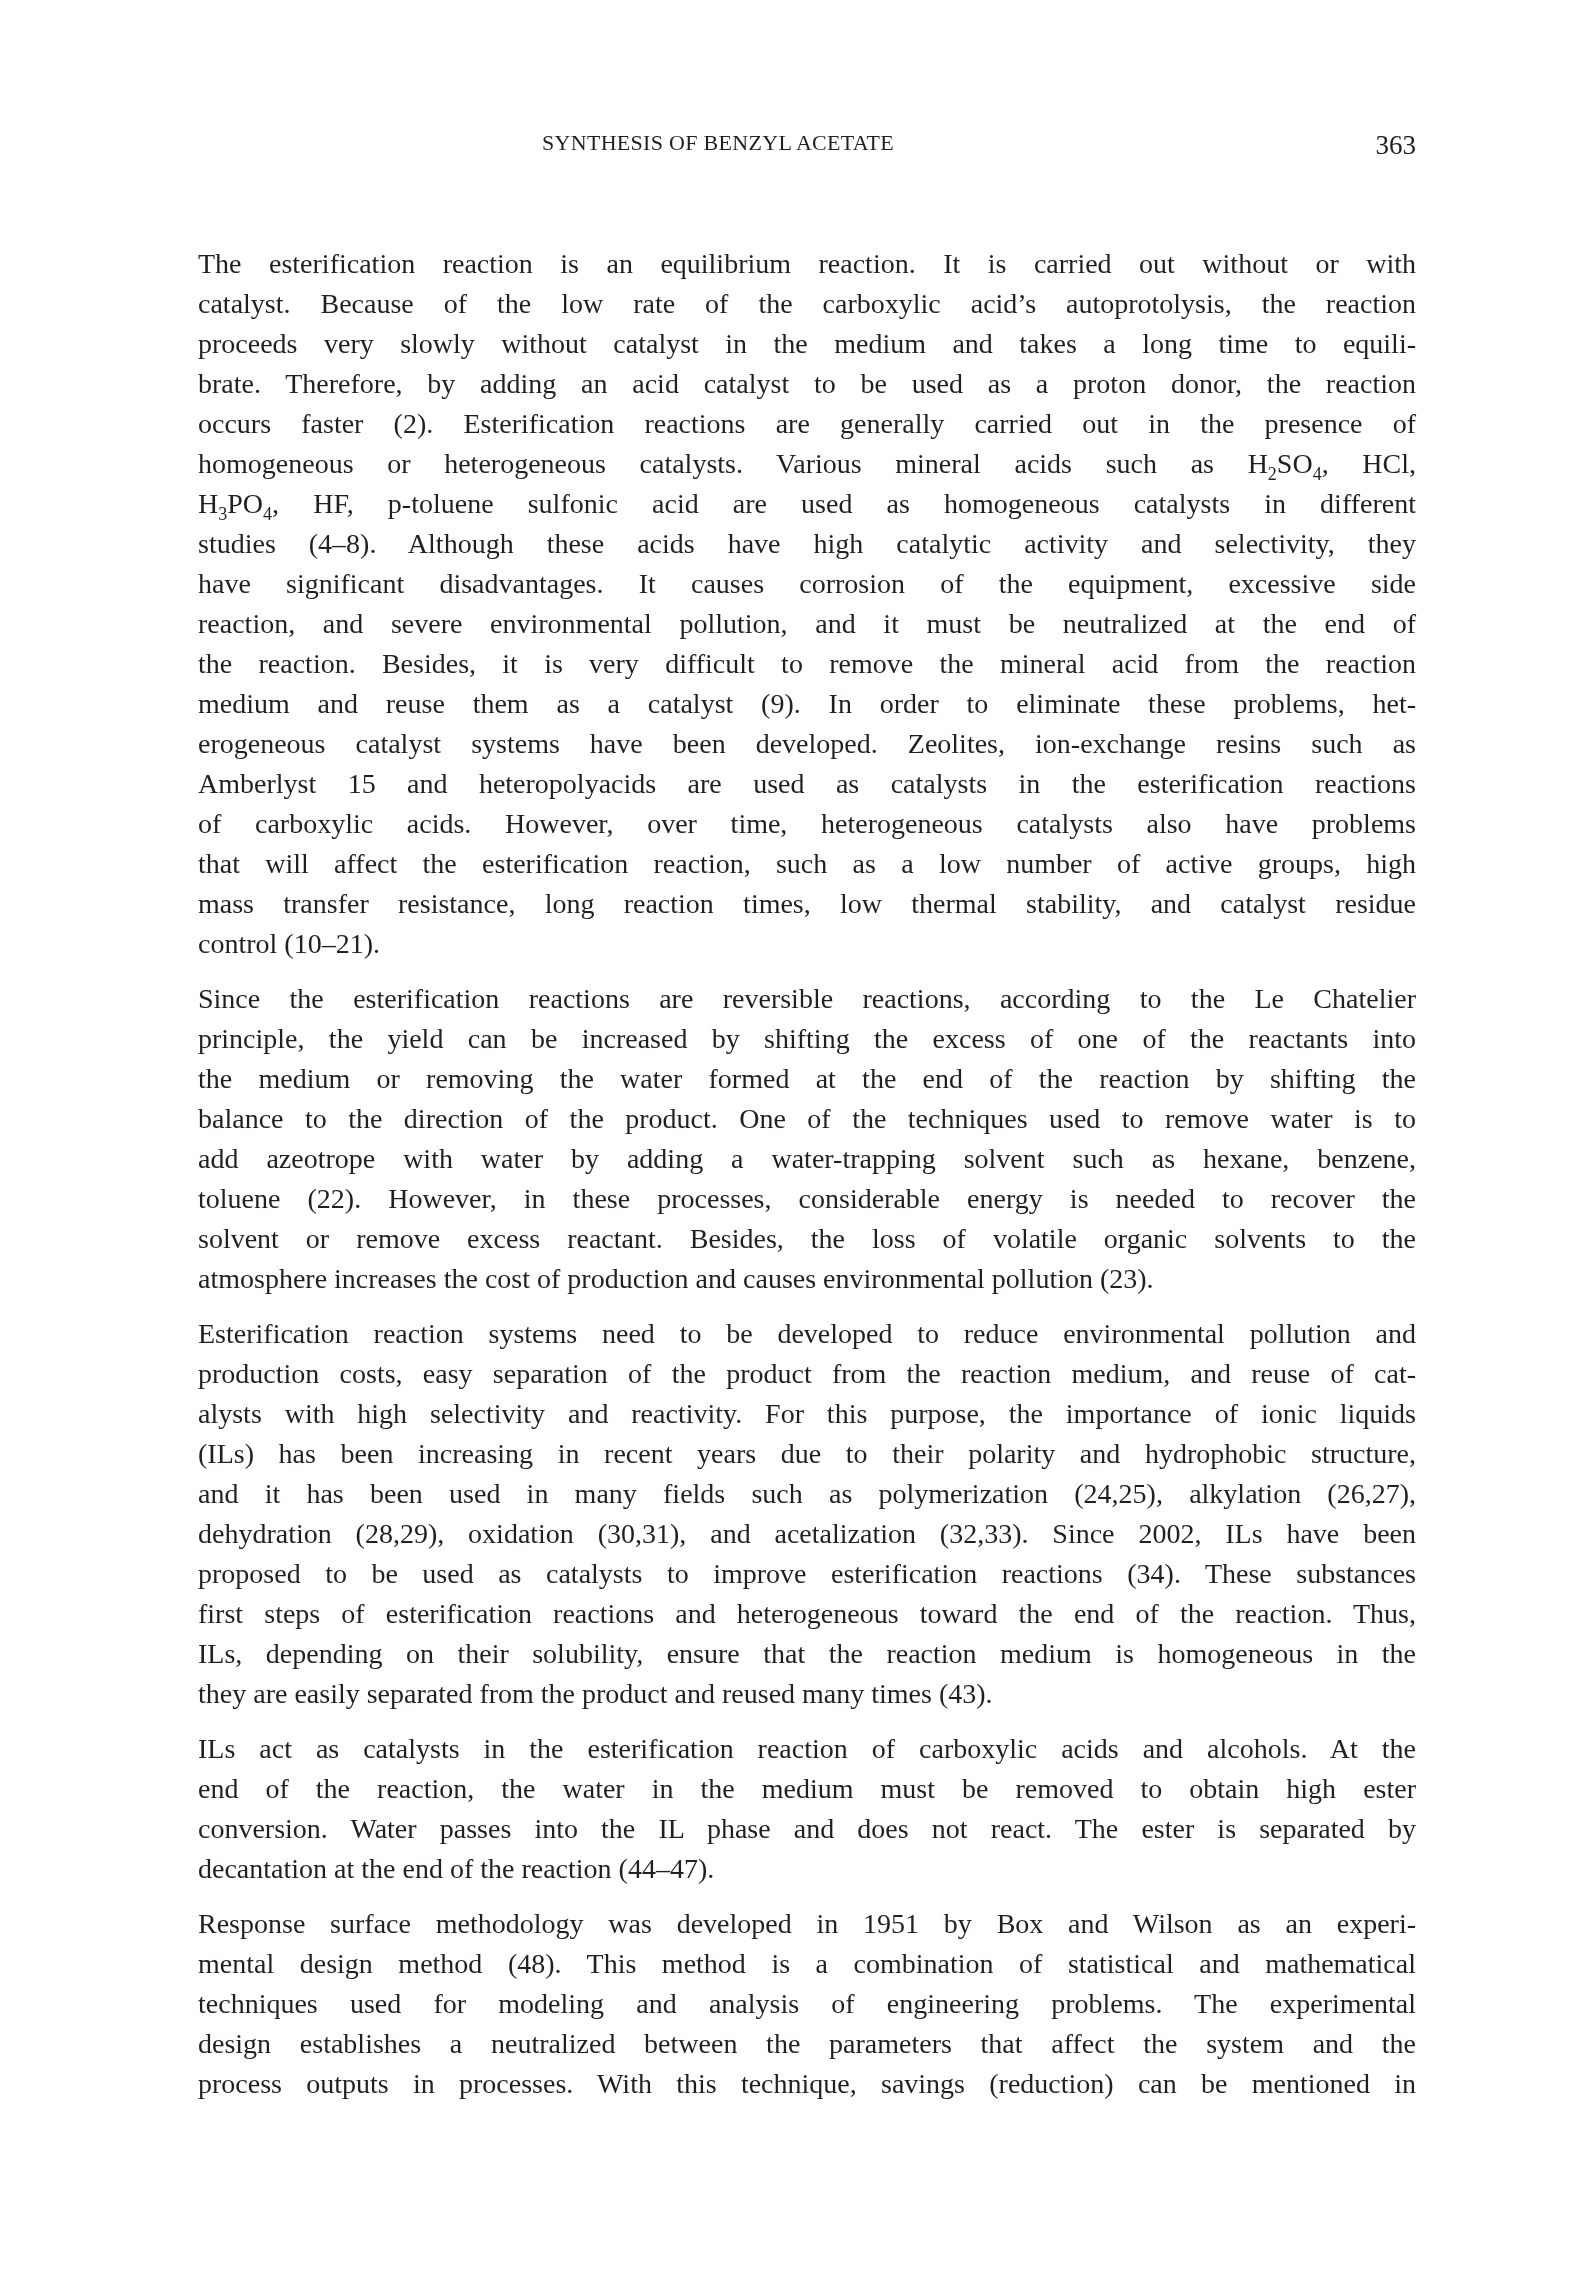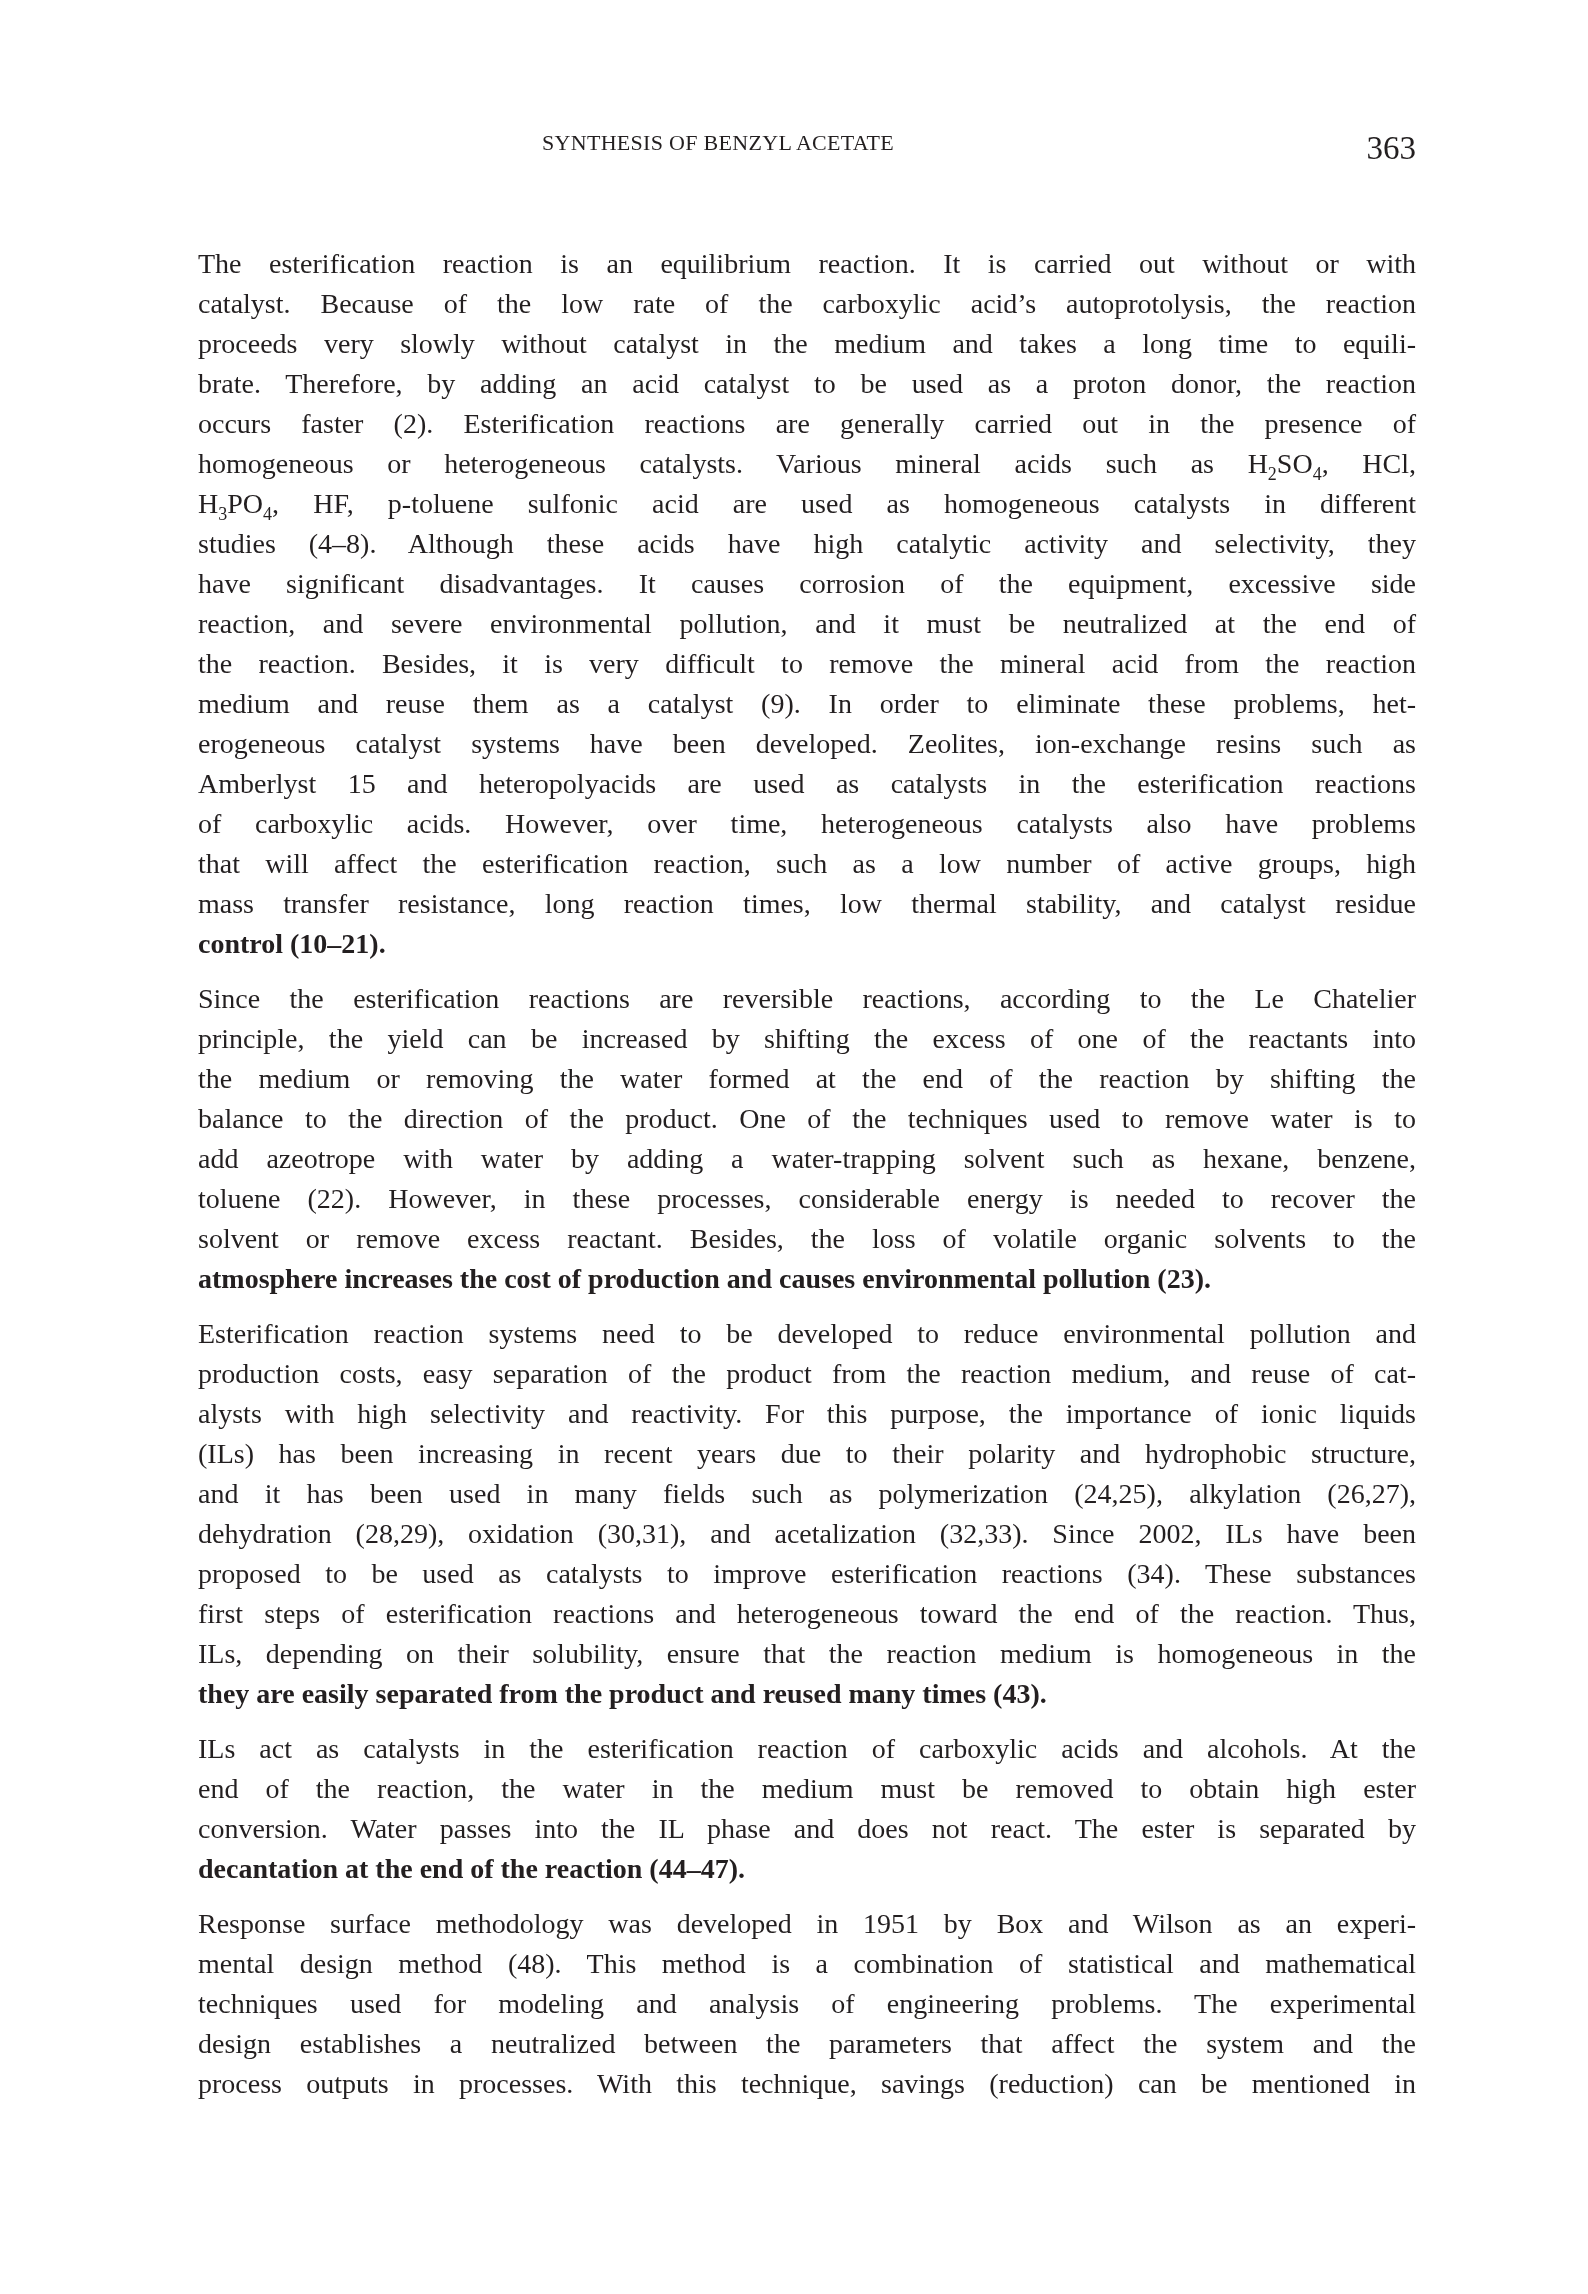--- a/index.html
+++ b/index.html
@@ -9,33 +9,33 @@
     color: #231f20;
   }
   .header {
     position: absolute; top: 130px; left: 198px; width: 1218px; height: 38px;
   }
   .running-title {
     position: absolute; left: 344px; top: 0;
     font-size: 22px; letter-spacing: 0.3px; white-space: nowrap;
   }
   .page-number {
-    position: absolute; right: 0; top: 0; font-size: 33px;
+    position: absolute; right: 0; top: 0; font-size: 27px;
   }
   .body-text {
     position: absolute; top: 235px; left: 198px; width: 1218px;
     font-size: 28px;
     margin-top: 9px;
   }
   .para { margin: 0 0 15px 0; }
   .line {
     display: block; height: 40px; line-height: 40px;
     text-align: justify; text-align-last: justify; white-space: nowrap;
   }
-  .line.last { text-align-last: left; font-weight: bold; }
+  .line.last { text-align-last: left; }
   sub { font-size: 18px; line-height: 0; vertical-align: -6.6px; }
 </style>
 </head>
 <body>
 
 <div class="header">
   <span class="running-title">SYNTHESIS OF BENZYL ACETATE</span>
   <span class="page-number">363</span>
 </div>
 

